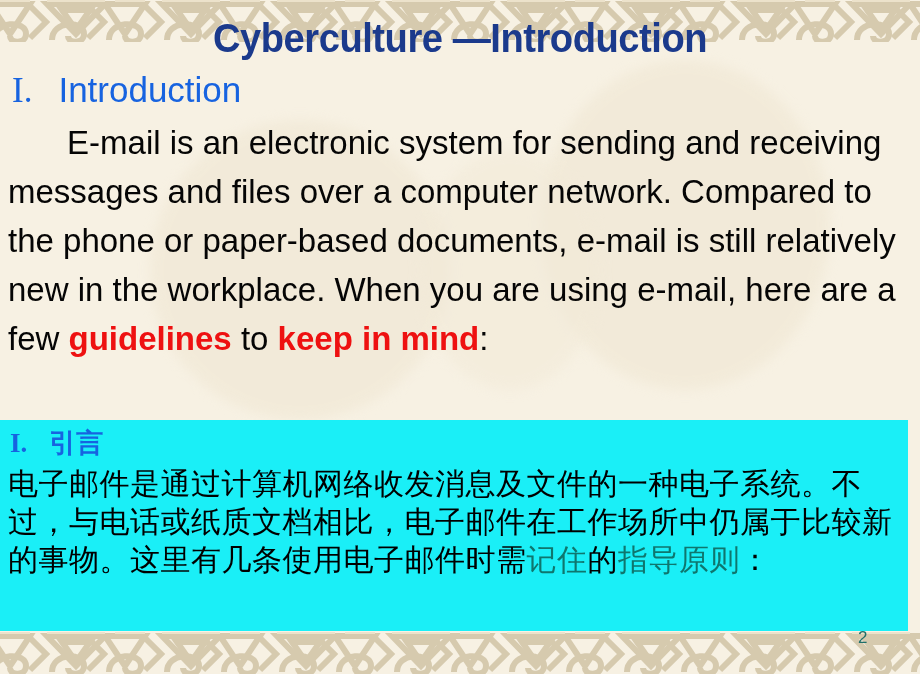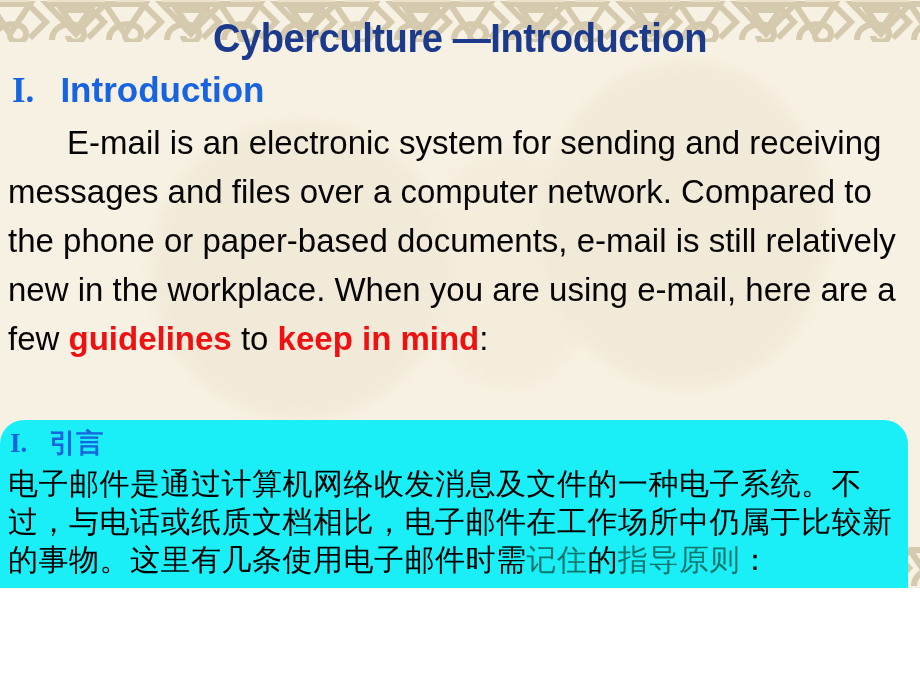--- a/index.html
+++ b/index.html
@@ -3,21 +3,21 @@
 <meta charset="utf-8">
 <style>
   html, body {
     margin: 0;
     padding: 0;
     background: #ffffff;
   }
   #slide {
     position: relative;
     width: 920px;
-    height: 588px;
+    height: 674px;
     overflow: hidden;
     background: #f7f1e3;
     font-family: "Liberation Sans", sans-serif;
   }
 
   
   .band {
     position: absolute;
     left: 0;
     width: 920px;
@@ -55,21 +55,21 @@
     transform: scaleX(.93);
     white-space: nowrap;
   }
 
   
   #section-heading {
     position: absolute;
     left: 12px;
     top: 70px;
     font-size: 35px;
-    font-weight: bold;
+    font-weight: normal;
     color: #1763e0;
     white-space: nowrap;
   }
   #section-heading .numeral {
     font-family: "Liberation Serif", serif;
     margin-right: 26px;
   }
 
   
   #english-body {
@@ -90,21 +90,20 @@
   }
 
   
   #translation-box {
     position: absolute;
     left: 0;
     top: 420px;
     width: 908px;
     height: 211px;
     background: #1aeff7;
-    border-radius: 24px;
   }
   #cn-heading {
     position: absolute;
     left: 10px;
     top: 5px;
     font-size: 27px;
     font-weight: bold;
     color: #1763e0;
     white-space: nowrap;
   }

